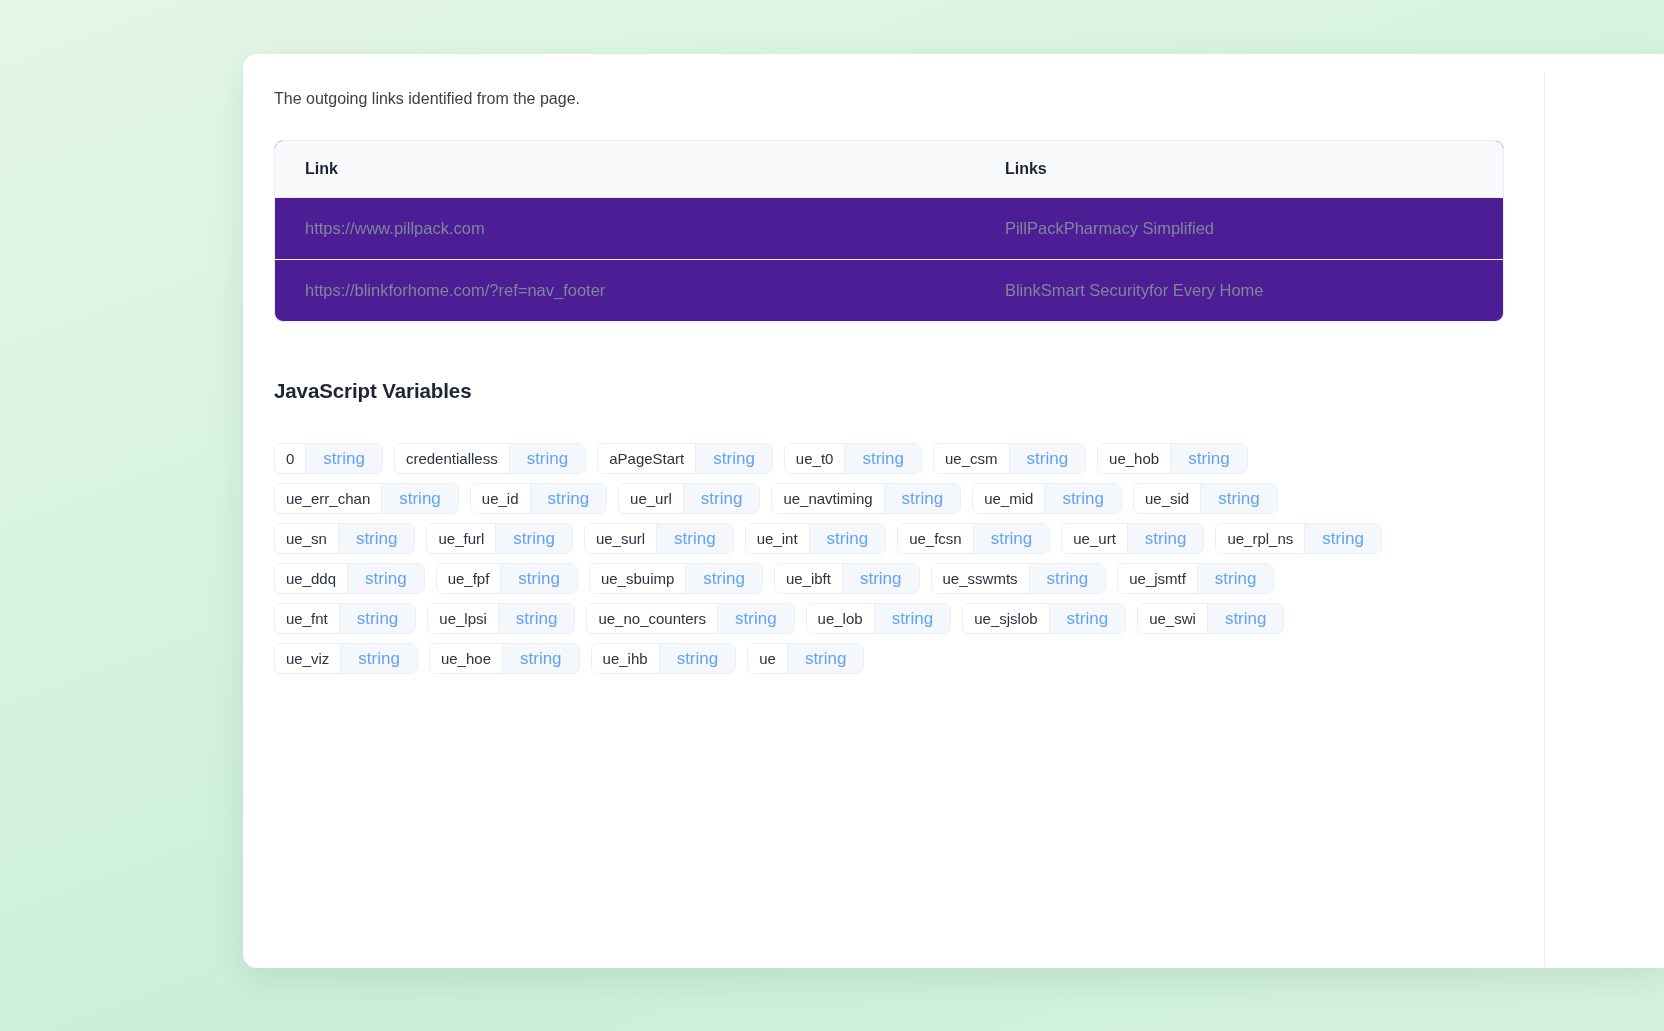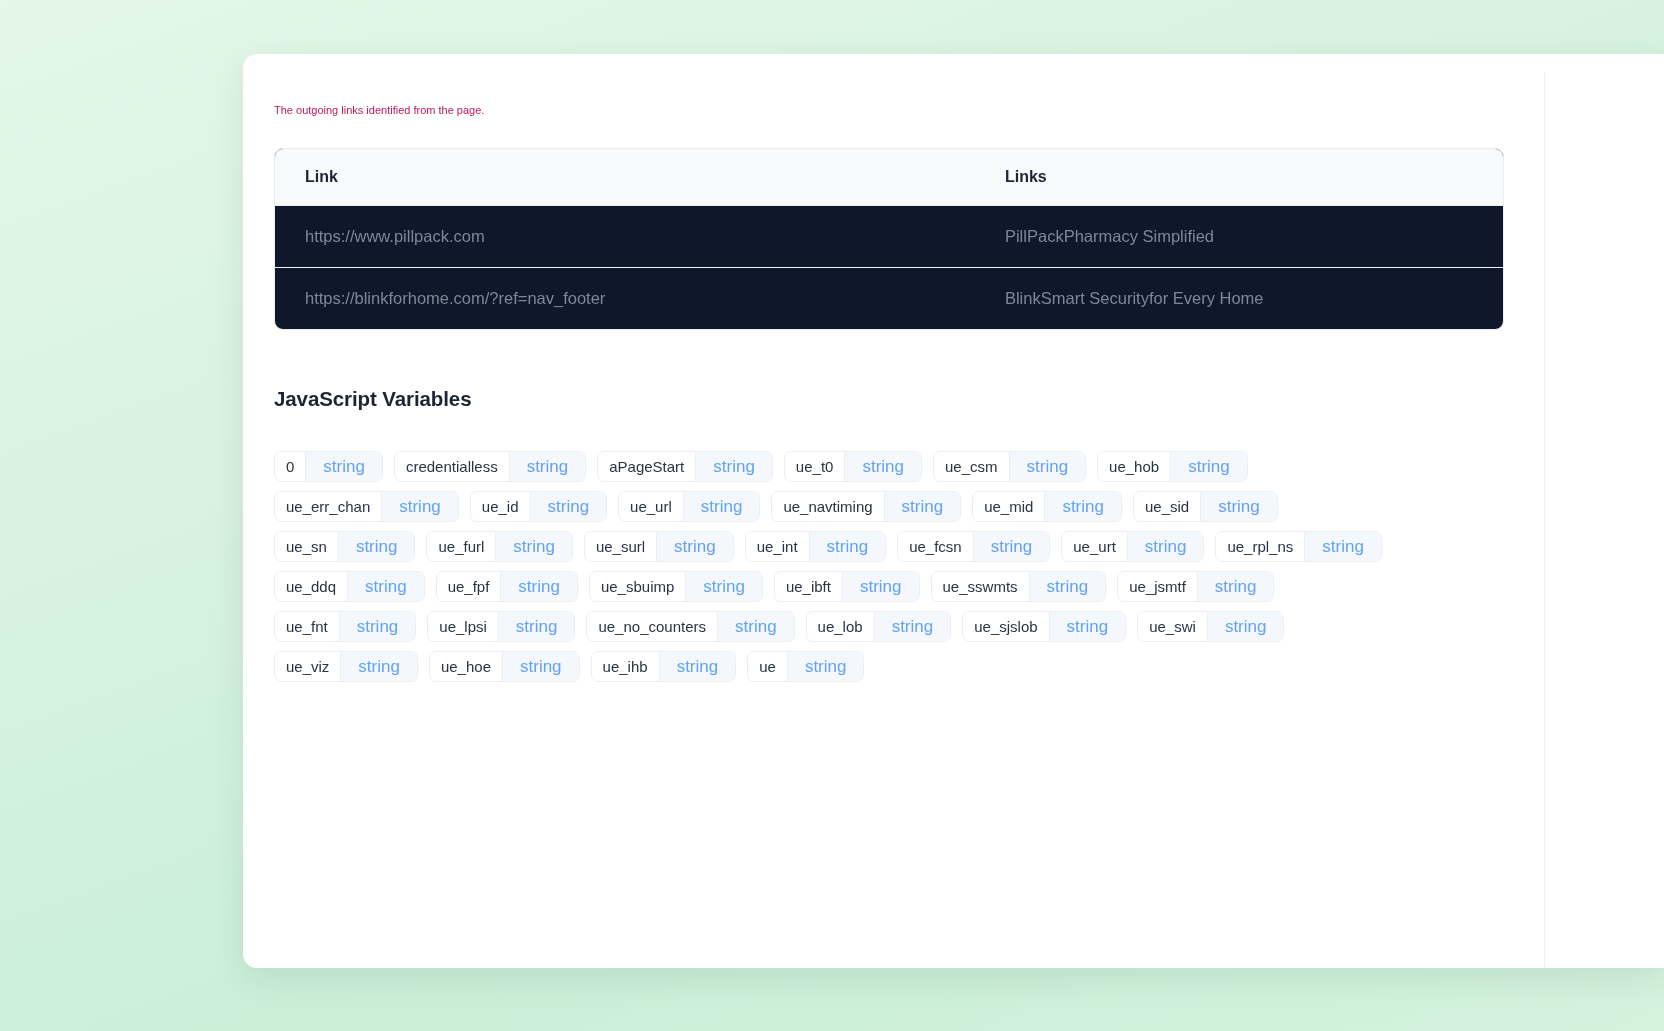--- a/index.html
+++ b/index.html
@@ -50,34 +50,33 @@
   
   .section-title {
     font-size: 20.5px;
     font-weight: 700;
     color: #1e2433;
     letter-spacing: -0.1px;
     line-height: 1.2;
   }
 
   .section-desc {
-    margin-top: 15px;
-    font-size: 11px;
-    color: #be185d;
+    font-size: 16px;
+    color: #404040;
     line-height: 1.35;
     font-weight: 400;
   }
 
   
   .table-wrap {
     margin-top: 30px;
     border: 1px solid #ebedf1;
     border-radius: 9px;
     overflow: hidden;
-    background: #0f172a;
+    background: #4c1d95;
   }
 
   table.links-table {
     width: 100%;
     border-collapse: collapse;
     table-layout: fixed;
   }
 
   table.links-table thead th {
     background: #f8fafc;

